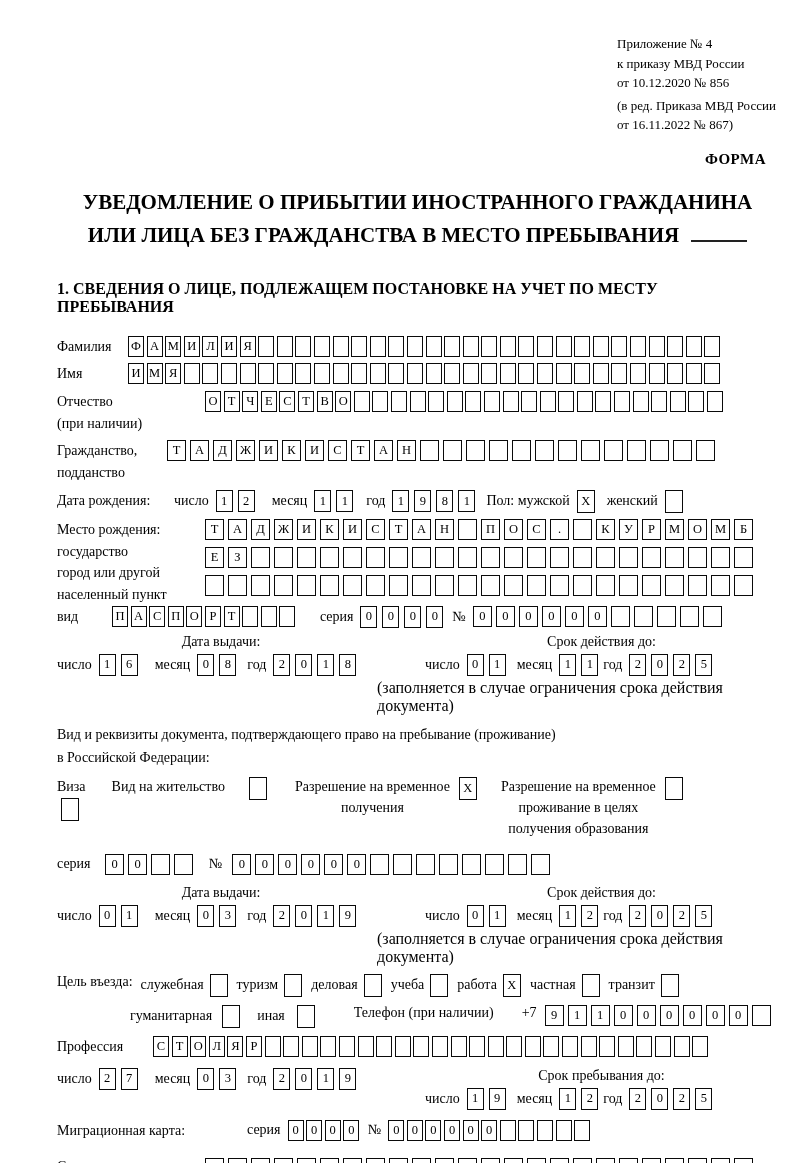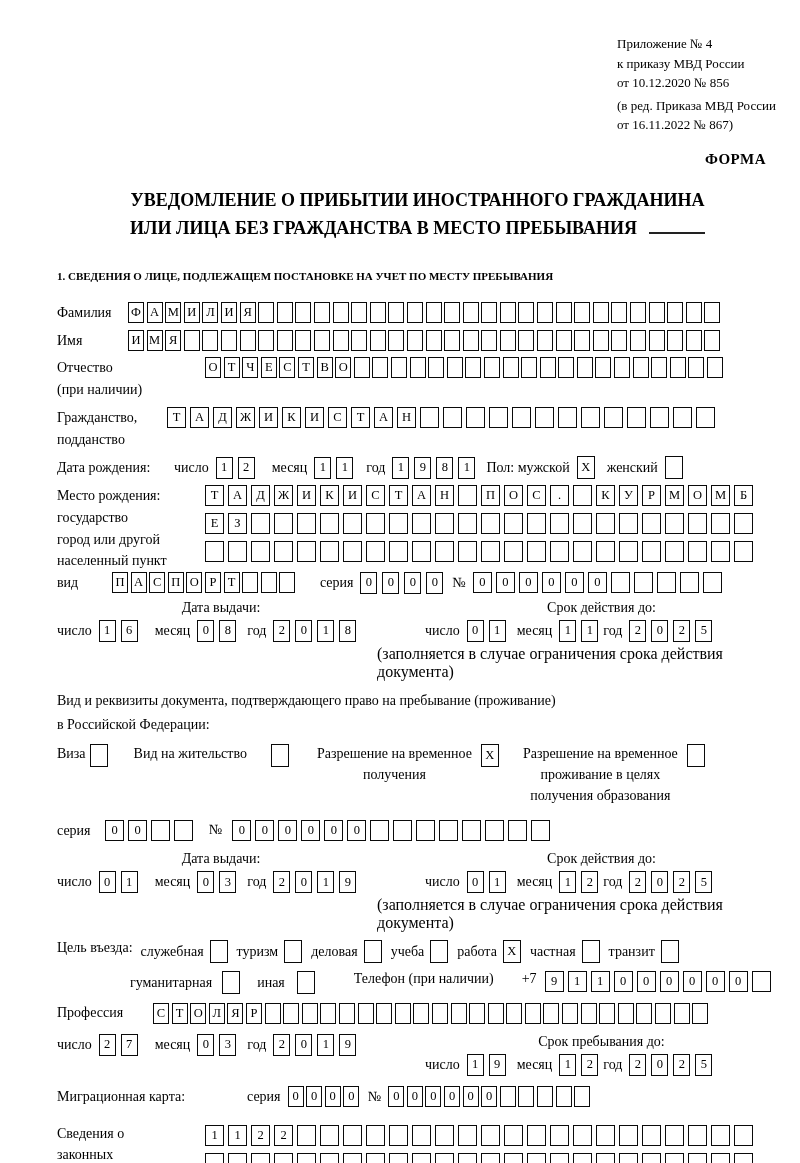--- a/index.html
+++ b/index.html
@@ -4,24 +4,24 @@
 <style>
   html,body{margin:0;padding:0;background:#fff;}
   body{width:800px;height:1163px;font-family:"Liberation Serif",serif;color:#000;font-size:14px;overflow:hidden;}
   .page{padding:34px 22px 0 57px;position:relative;}
 
   
   .appendix{margin-left:560px;font-size:13px;line-height:1.5;}
   .appendix .gap{margin-top:3px;}
   .forma{font-weight:bold;text-align:right;padding-right:12px;margin-top:16px;font-size:15px;letter-spacing:.5px;}
 
-  .title{text-align:center;font-weight:bold;font-size:18px;line-height:1.6;margin-top:18px;}
+  .title{text-align:center;font-weight:bold;font-size:21px;line-height:1.6;margin-top:18px;}
   .blankline{display:inline-block;width:56px;border-bottom:2px solid #222;margin-left:12px;vertical-align:baseline;}
 
-  .sec1{font-weight:bold;font-size:11px;margin-top:27px;margin-bottom:20px;}
+  .sec1{font-weight:bold;font-size:16px;margin-top:27px;margin-bottom:20px;}
 
   
   .boxes{display:inline-flex;flex-wrap:nowrap;vertical-align:middle;}
   .cell{display:inline-flex;flex:none;align-items:center;justify-content:center;
         width:14px;height:19px;border:1.5px solid #0a0a0a;margin-right:2.6px;
         font-size:12.5px;background:#fff;}
   .w .cell{width:17px;margin-right:4px;}
   .d .cell{width:15px;margin-right:5px;height:20px;}
   .cb .cell{width:16px;height:21px;margin-right:0;}
 
@@ -430,21 +430,21 @@
     </div>
   </div>
   <div class="fnote">(заполняется в случае ограничения срока действия документа)</div>
 
   <div class="par">
     <div>Вид и реквизиты документа, подтверждающего право на пребывание (проживание)</div>
     <div>в Российской Федерации:</div>
   </div>
 
   <div class="resrow">
-    <span class="cbg" style="margin-right:26px;">
+    <span class="cbg" style="margin-right:26px;flex-direction:column;">
       <span class="cbl">Виза</span>
       <span class="boxes cb" style="margin-left:4px;">
           <span class="cell"></span>
         </span>
     </span>
     <span class="cbg" style="margin-right:28px;">
       <span class="cbl">Вид на жительство</span>
       <span class="boxes cb" style="margin-left:24px;">
           <span class="cell"></span>
         </span>

